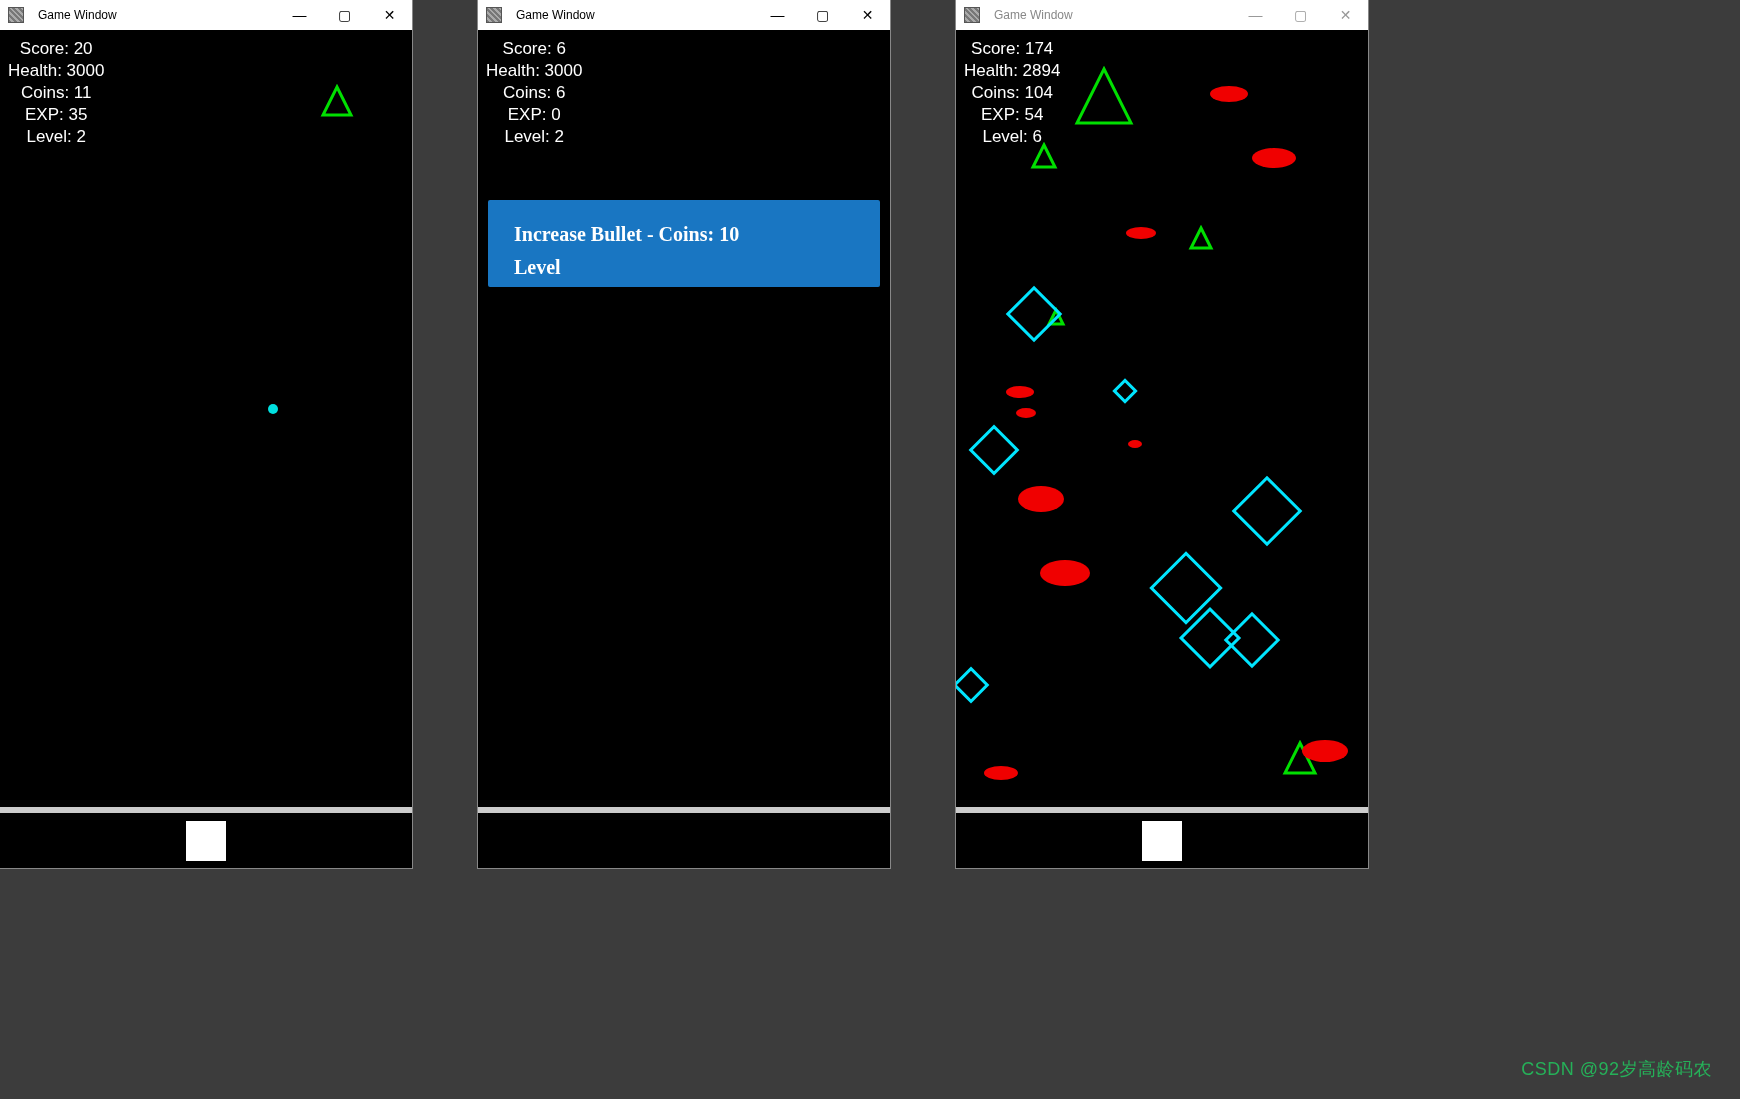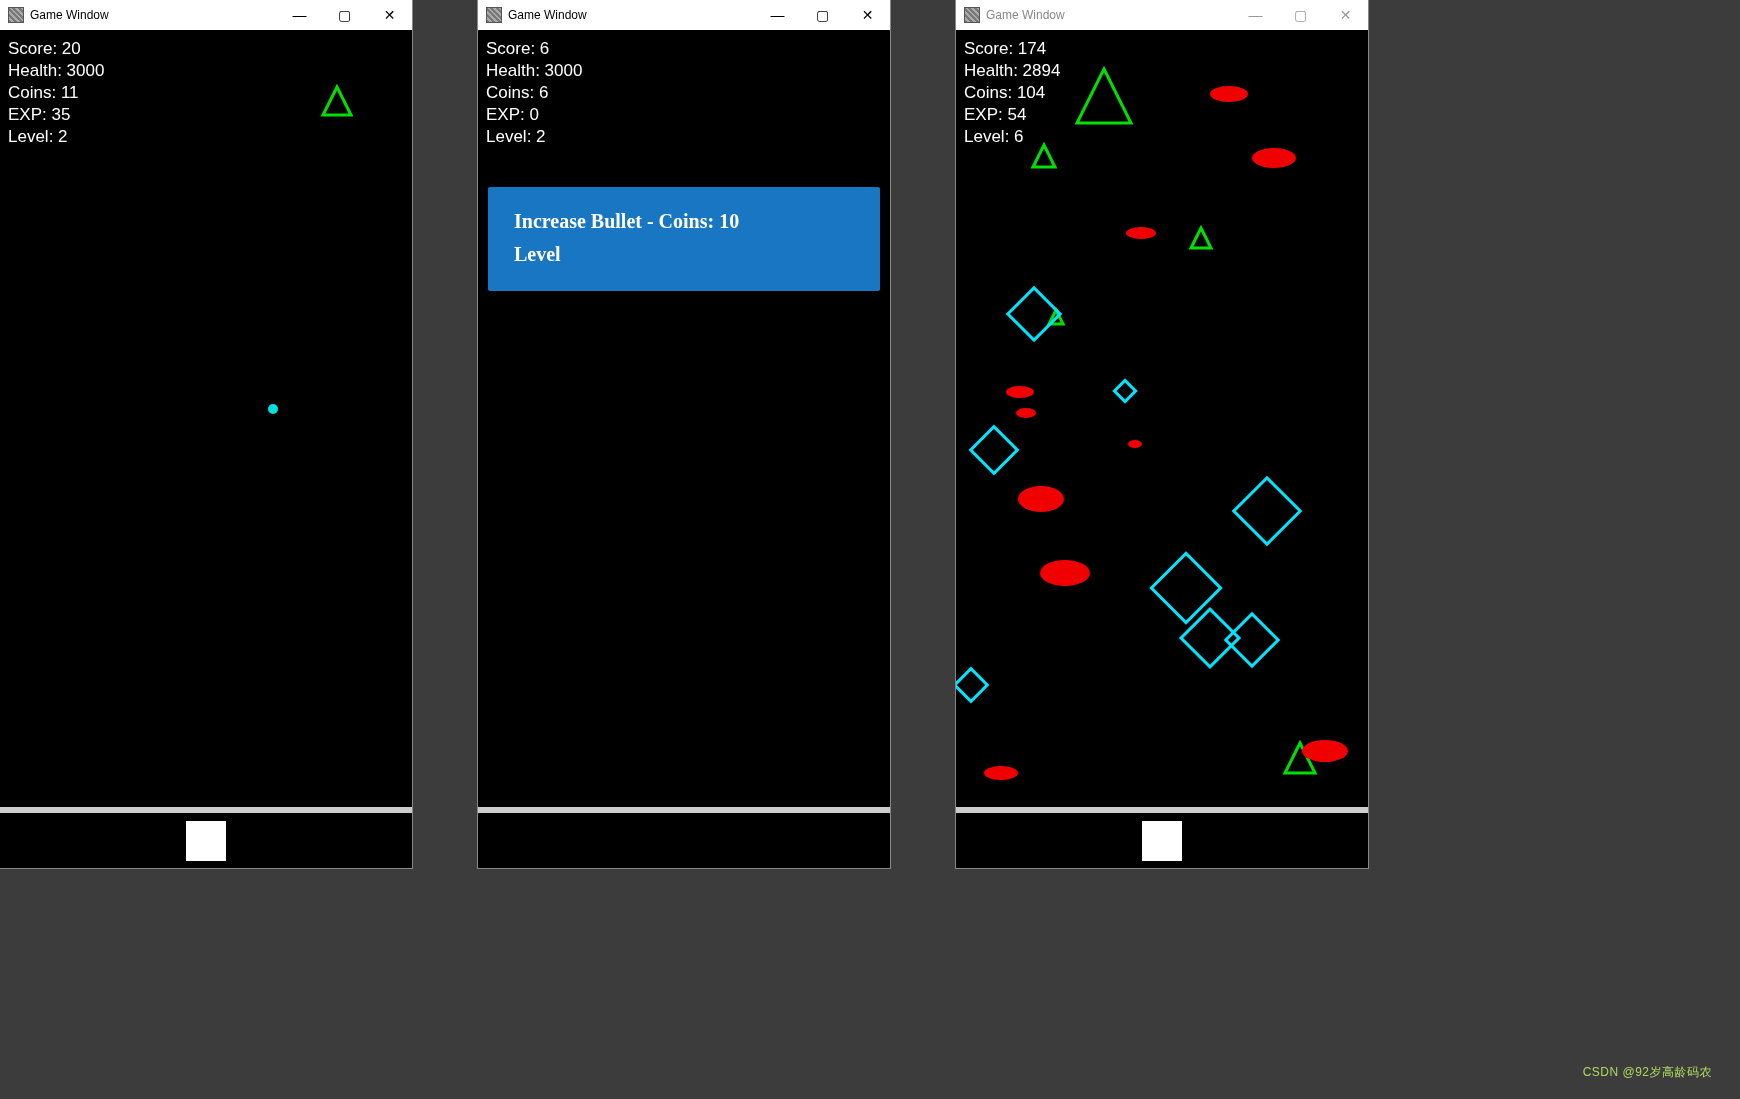--- a/index.html
+++ b/index.html
@@ -31,21 +31,21 @@
     align-items: center;
     font-size: 12px;
     color: #000;
   }
   .titlebar .icon {
     width: 16px; height: 16px;
     margin: 0 6px 0 8px;
     background: repeating-linear-gradient(45deg,#777 0 2px,#aaa 2px 4px);
     border: 1px solid #555;
   }
-  .titlebar .title { flex: 0 0 auto; }
+  .titlebar .title { flex: 0 0 auto; margin-left: 8px; }
   .titlebar .spacer { flex: 1; }
   .titlebar .ctrl {
     width: 45px;
     height: 30px;
     display: flex;
     align-items: center;
     justify-content: center;
     font-size: 14px;
     color: #000;
     font-family: Arial, sans-serif;
@@ -59,30 +59,31 @@
     overflow: hidden;
   }
   .hud {
     position: absolute;
     top: 8px;
     left: 8px;
     color: #fff;
     font-family: Arial, Helvetica, sans-serif;
     font-size: 17px;
     line-height: 22px;
+    text-align: center;
   }
   .hud div { white-space: pre; }
   .menu-panel {
     position: absolute;
     left: 10px;
     right: 10px;
-    top: 157px;
+    top: 170px;
     background: #1976c2;
     border-radius: 2px;
-    padding: 18px 26px 20px 26px;
+    padding: 18px 26px 3px 26px;
     color: #fff;
     font-family: "Comic Sans MS", "Marker Felt", cursive;
     font-weight: bold;
     font-size: 20px;
     line-height: 33px;
   }
   .menu-panel .item { cursor: pointer; }
   .bottom-gap {
     height: 6px;
     background: #ccc;
@@ -115,22 +116,22 @@
   .bullet {
     width: 10px; height: 10px;
     background: #00e0e0;
     border-radius: 50%;
   }
   svg.tri { position: absolute; }
   .watermark {
     position: absolute;
     right: 28px;
     bottom: 18px;
-    color: #bef264;
-    font-size: 12px;
+    color: #22c55e;
+    font-size: 18px;
     font-family: "Microsoft YaHei", Arial, sans-serif;
     opacity: 0.85;
     letter-spacing: 0.5px;
   }
 </style>
 </head>
 <body>
 
 <div class="windows-row" id="row">
     <div class="game-window">

